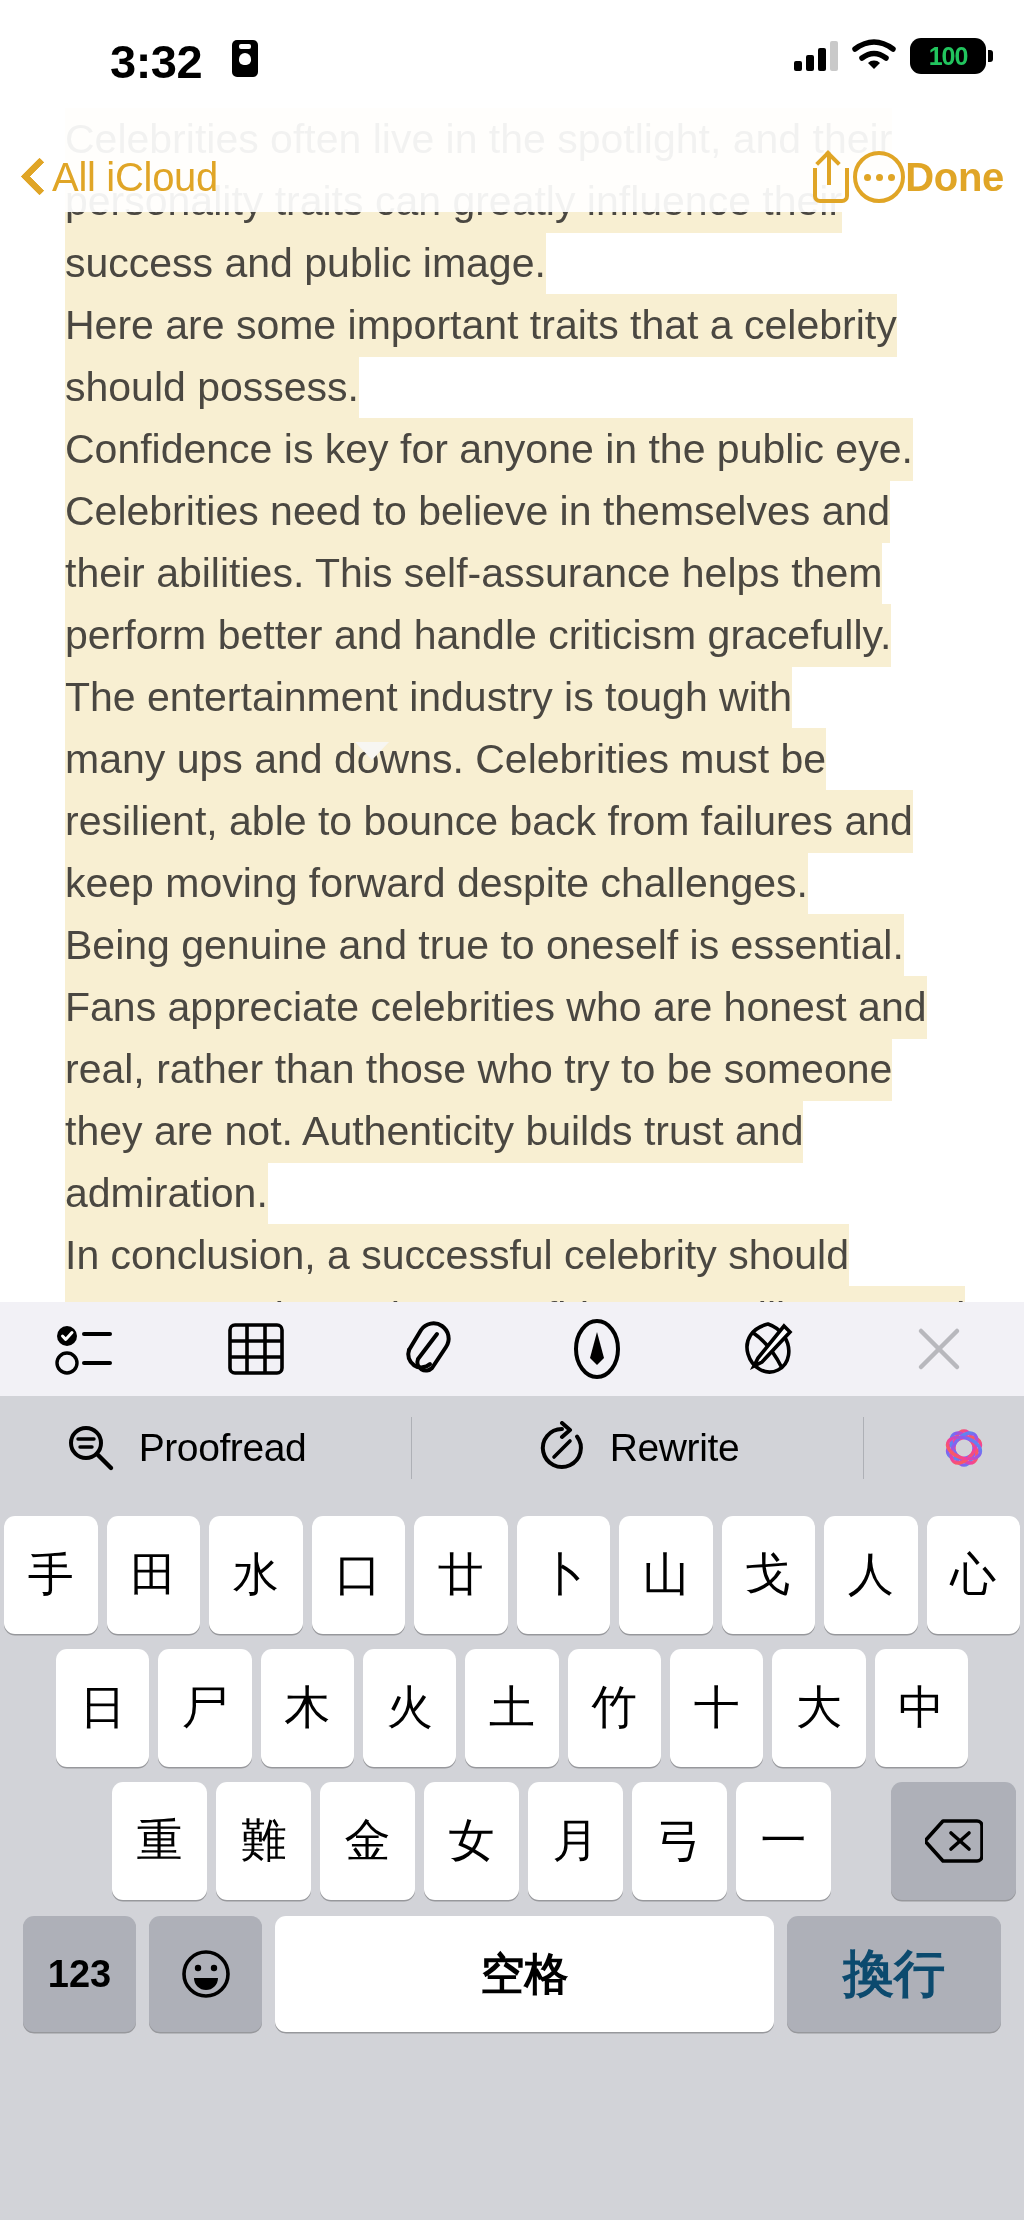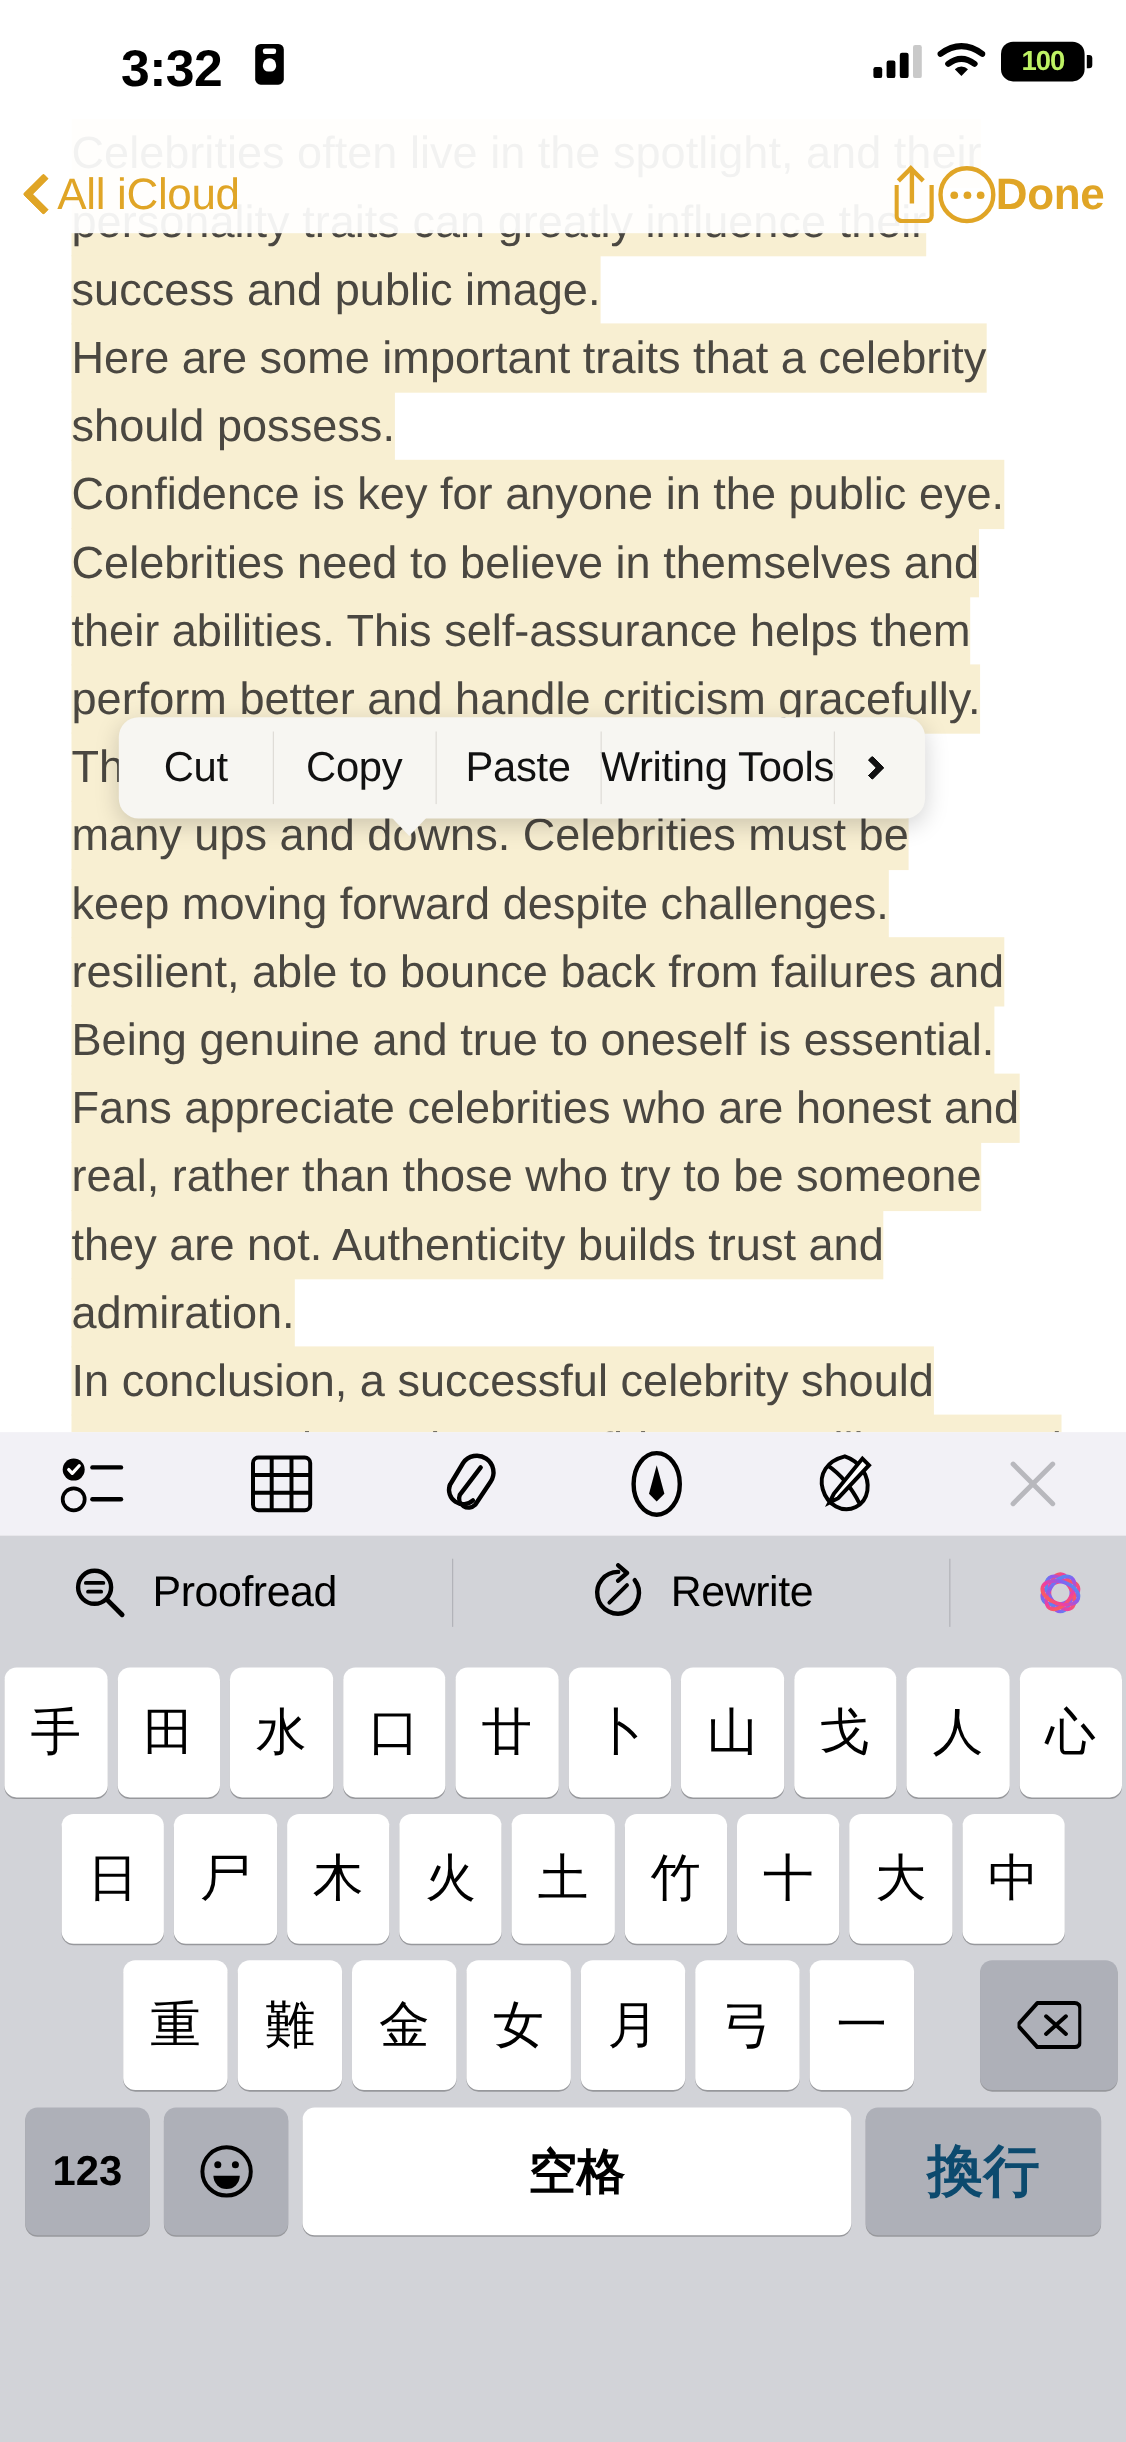--- a/index.html
+++ b/index.html
@@ -41,21 +41,21 @@
   .sb-signal{ display:flex; align-items:flex-end; gap:4px; height:30px; }
   .sb-signal i{ display:block; width:8px; background:#000; border-radius:2px; }
   .sb-signal i:nth-child(1){ height:10px; }
   .sb-signal i:nth-child(2){ height:16px; }
   .sb-signal i:nth-child(3){ height:23px; }
   .sb-signal i:nth-child(4){ height:30px; background:#c9c9c9; }
   .sb-batt{
     position:relative; width:76px; height:36px; background:#000;
     border-radius:11px; display:flex; align-items:center; justify-content:center;
   }
-  .sb-batt span{ color:#bef264; font-size:25px; font-weight:bold; letter-spacing:-1px;}
+  .sb-batt span{ color:#22c55e; font-size:25px; font-weight:bold; letter-spacing:-1px;}
   .sb-batt::after{
     content:""; position:absolute; right:-7px; top:12px;
     width:5px; height:12px; background:#000; border-radius:0 3px 3px 0;
   }
 
   
   .note{
     position:absolute; left:0; top:0; width:1024px; height:1302px;
     background:#ffffff; overflow:hidden;
   }
@@ -263,22 +263,22 @@
         <div class="note-line"><span class="hl">personality traits can greatly influence their</span></div>
         <div class="note-line"><span class="hl">success and public image.</span></div>
         <div class="note-line"><span class="hl">Here are some important traits that a celebrity</span></div>
         <div class="note-line"><span class="hl">should possess.</span></div>
         <div class="note-line"><span class="hl">Confidence is key for anyone in the public eye.</span></div>
         <div class="note-line"><span class="hl">Celebrities need to believe in themselves and</span></div>
         <div class="note-line"><span class="hl">their abilities. This self-assurance helps them</span></div>
         <div class="note-line"><span class="hl">perform better and handle criticism gracefully.</span></div>
         <div class="note-line"><span class="hl">The entertainment industry is tough with</span></div>
         <div class="note-line"><span class="hl">many ups and downs. Celebrities must be</span></div>
+        <div class="note-line"><span class="hl">resilient, able to bounce back from failures and</span></div>
         <div class="note-line"><span class="hl">keep moving forward despite challenges.</span></div>
-        <div class="note-line"><span class="hl">resilient, able to bounce back from failures and</span></div>
         <div class="note-line"><span class="hl">Being genuine and true to oneself is essential.</span></div>
         <div class="note-line"><span class="hl">Fans appreciate celebrities who are honest and</span></div>
         <div class="note-line"><span class="hl">real, rather than those who try to be someone</span></div>
         <div class="note-line"><span class="hl">they are not. Authenticity builds trust and</span></div>
         <div class="note-line"><span class="hl">admiration.</span></div>
         <div class="note-line"><span class="hl">In conclusion, a successful celebrity should</span></div>
         <div class="note-line"><span class="hl">possess traits such as confidence, resilience, and</span></div>
       </div>
     <div class="navblur"></div>
   </div>
@@ -318,29 +318,20 @@
       </span>
       <span class="ico-more">
         <i></i>
           <i></i>
           <i></i>
       </span>
       <span class="nav-done">Done</span>
     </div>
   </div>
 
-  <div class="ctxmenu">
-    <div class="ctx-item ctx-cut">Cut</div>
-    <div class="ctx-item ctx-copy">Copy</div>
-    <div class="ctx-item ctx-paste">Paste</div>
-    <div class="ctx-item ctx-writing-tools">Writing Tools</div>
-    <div class="ctx-item ctx-arrow">
-      <span class="c"></span>
-    </div>
-  </div>
   <div class="ctx-tail"></div>
 
   <div class="fmtbar">
     <div class="fmt-ico">
       <span>
         <svg class="gl" width="62" height="56" viewBox="0 0 62 56">
           <circle cx="13" cy="15" r="10" fill="#000"></circle>
           <path d="M8.5 15 l3.2 3.4 L18 11.5" stroke="#fff" stroke-width="3" fill="none" stroke-linecap="round" stroke-linejoin="round"></path>
           <circle cx="13" cy="42" r="10" stroke="#000" stroke-width="3.4" fill="none"></circle>
           <line x1="30" y1="13" x2="56" y2="13" stroke="#000" stroke-width="4" stroke-linecap="round"></line>

